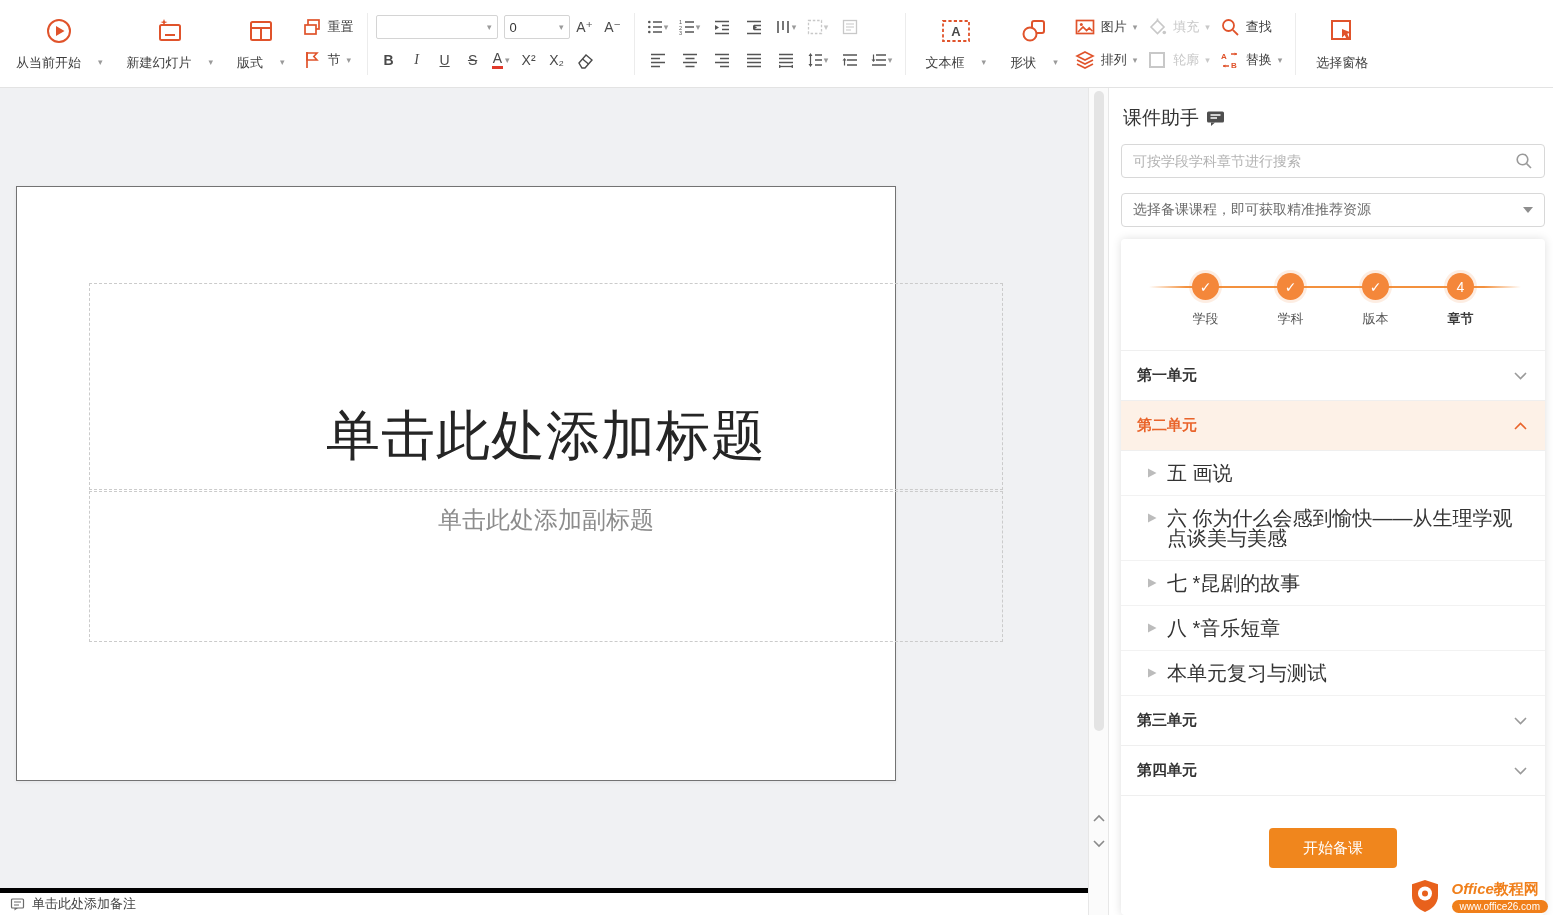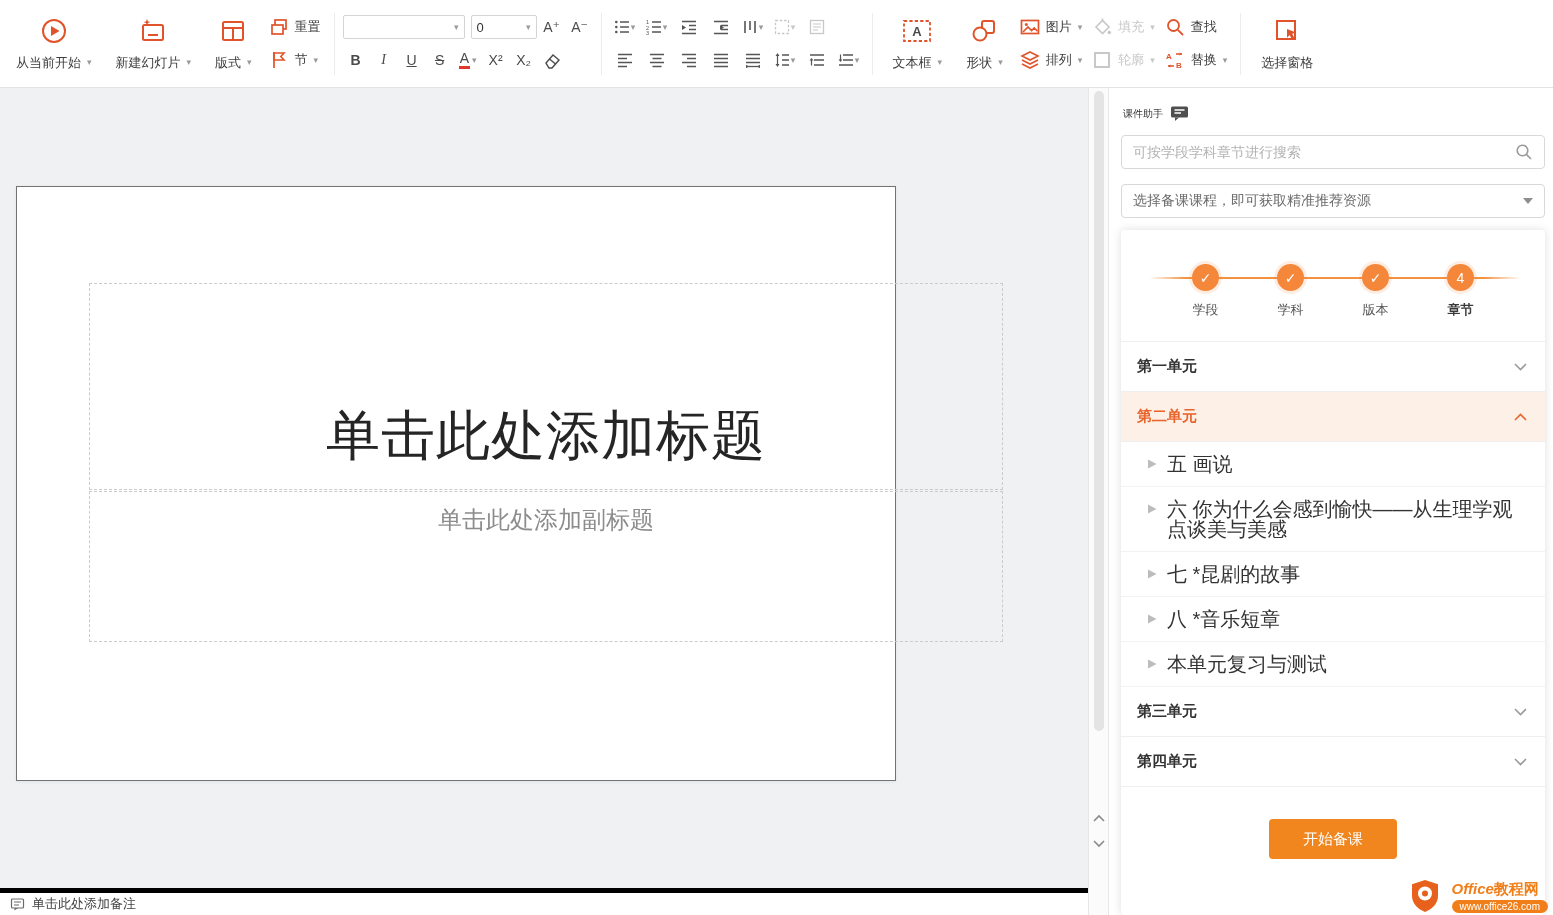--- a/index.html
+++ b/index.html
@@ -6,21 +6,21 @@
   html,body { width:1553px; height:915px; }
   body { font-family:"Liberation Sans","DejaVu Sans",sans-serif; overflow:hidden; position:relative; background:#fff; cursor:default; }
   svg { display:block; }
   .app { width:100%; height:100%; display:flex; flex-direction:column; }
 
   
   .toolbar { height:88px; flex-shrink:0; display:flex; align-items:center; background:#fff; border-bottom:1px solid #e3e3e3; padding:0 4px; }
   .sep { width:1px; height:62px; background:#ececec; margin:0 8px; flex-shrink:0; }
   .tb-big { height:78px; padding:0 12px; display:flex; flex-direction:column; align-items:center; justify-content:center; gap:8px; border-radius:3px; }
   .icn-big { height:30px; display:flex; align-items:center; }
-  .tb-label { font-size:13px; color:#3d3d3d; white-space:nowrap; display:flex; align-items:center; gap:6px; }
+  .tb-label { font-size:13px; color:#3d3d3d; white-space:nowrap; display:flex; align-items:center; gap:17px; }
   .caret { font-size:9px; color:#9a9a9a; line-height:1; }
   .tb-col { height:78px; display:flex; flex-direction:column; justify-content:center; gap:9px; flex-shrink:0; }
   .tb-small { display:flex; align-items:center; gap:6px; font-size:13px; color:#3d3d3d; padding:2px 5px; border-radius:3px; white-space:nowrap; }
   .icn-sm { width:20px; height:20px; display:flex; align-items:center; justify-content:center; }
   .row { display:flex; align-items:center; gap:2px; }
   .combo { border:1px solid #d4d4d4; border-radius:2px; height:24px; display:flex; align-items:center; padding:0 5px; background:#fff; gap:3px; }
   .combo input { border:none; outline:none; font-size:13px; color:#333; width:100%; background:transparent; font-family:inherit; }
   .font-name { width:122px; }
   .font-size { width:66px; margin-left:4px; }
   .fmt-btn { min-width:26px; height:24px; display:flex; align-items:center; justify-content:center; font-size:14px; color:#4a4a4a; border-radius:3px; padding:0 3px; gap:2px; }
@@ -45,21 +45,21 @@
   .notes-bar { position:absolute; left:0; right:0; bottom:0; height:27px; background:#fff; border-top:5px solid #000000; display:flex; align-items:center; gap:7px; padding:0 10px; font-size:13px; color:#3f3f3f; }
 
   .vstrip { width:20px; background:#fbfbfb; border-left:1px solid #e7e7e7; flex-shrink:0; display:flex; flex-direction:column; align-items:center; position:relative; }
   .vthumb { position:absolute; top:3px; width:10px; height:640px; border-radius:5px; background:#e4e4e4; }
   .strip-btn { width:18px; height:26px; display:flex; align-items:center; justify-content:center; }
   .strip-spacer { height:58px; }
   .mt-auto { margin-top:auto; }
 
   
   .panel { flex:1; background:#fff; border-left:1px solid #e7e7e7; display:flex; flex-direction:column; padding:0 8px 0 12px; min-width:0; }
-  .panel-head { display:flex; align-items:center; gap:7px; padding:17px 2px 13px; font-size:10px; color:#333; }
+  .panel-head { display:flex; align-items:center; gap:7px; padding:17px 2px 13px; font-size:19px; color:#333; }
   .field { height:34px; border:1px solid #d8d8d8; border-radius:4px; display:flex; align-items:center; padding:0 11px; background:#fff; }
   .search-box { margin-bottom:15px; }
   .search-box input { flex:1; border:none; outline:none; font-size:14px; color:#333; background:transparent; font-family:inherit; }
   .search-box input::placeholder { color:#b3b3b3; }
   .select-box { justify-content:space-between; font-size:14px; color:#6b6b6b; }
   .sel-caret { width:0; height:0; border-left:5px solid transparent; border-right:5px solid transparent; border-top:6px solid #8e8e8e; }
 
   .card { flex:1; margin-top:12px; background:#fff; border-radius:4px; box-shadow:0 0 10px rgba(0,0,0,.13); display:flex; flex-direction:column; overflow:hidden; }
 
   .steps { position:relative; display:flex; justify-content:center; padding:34px 0 22px; }

